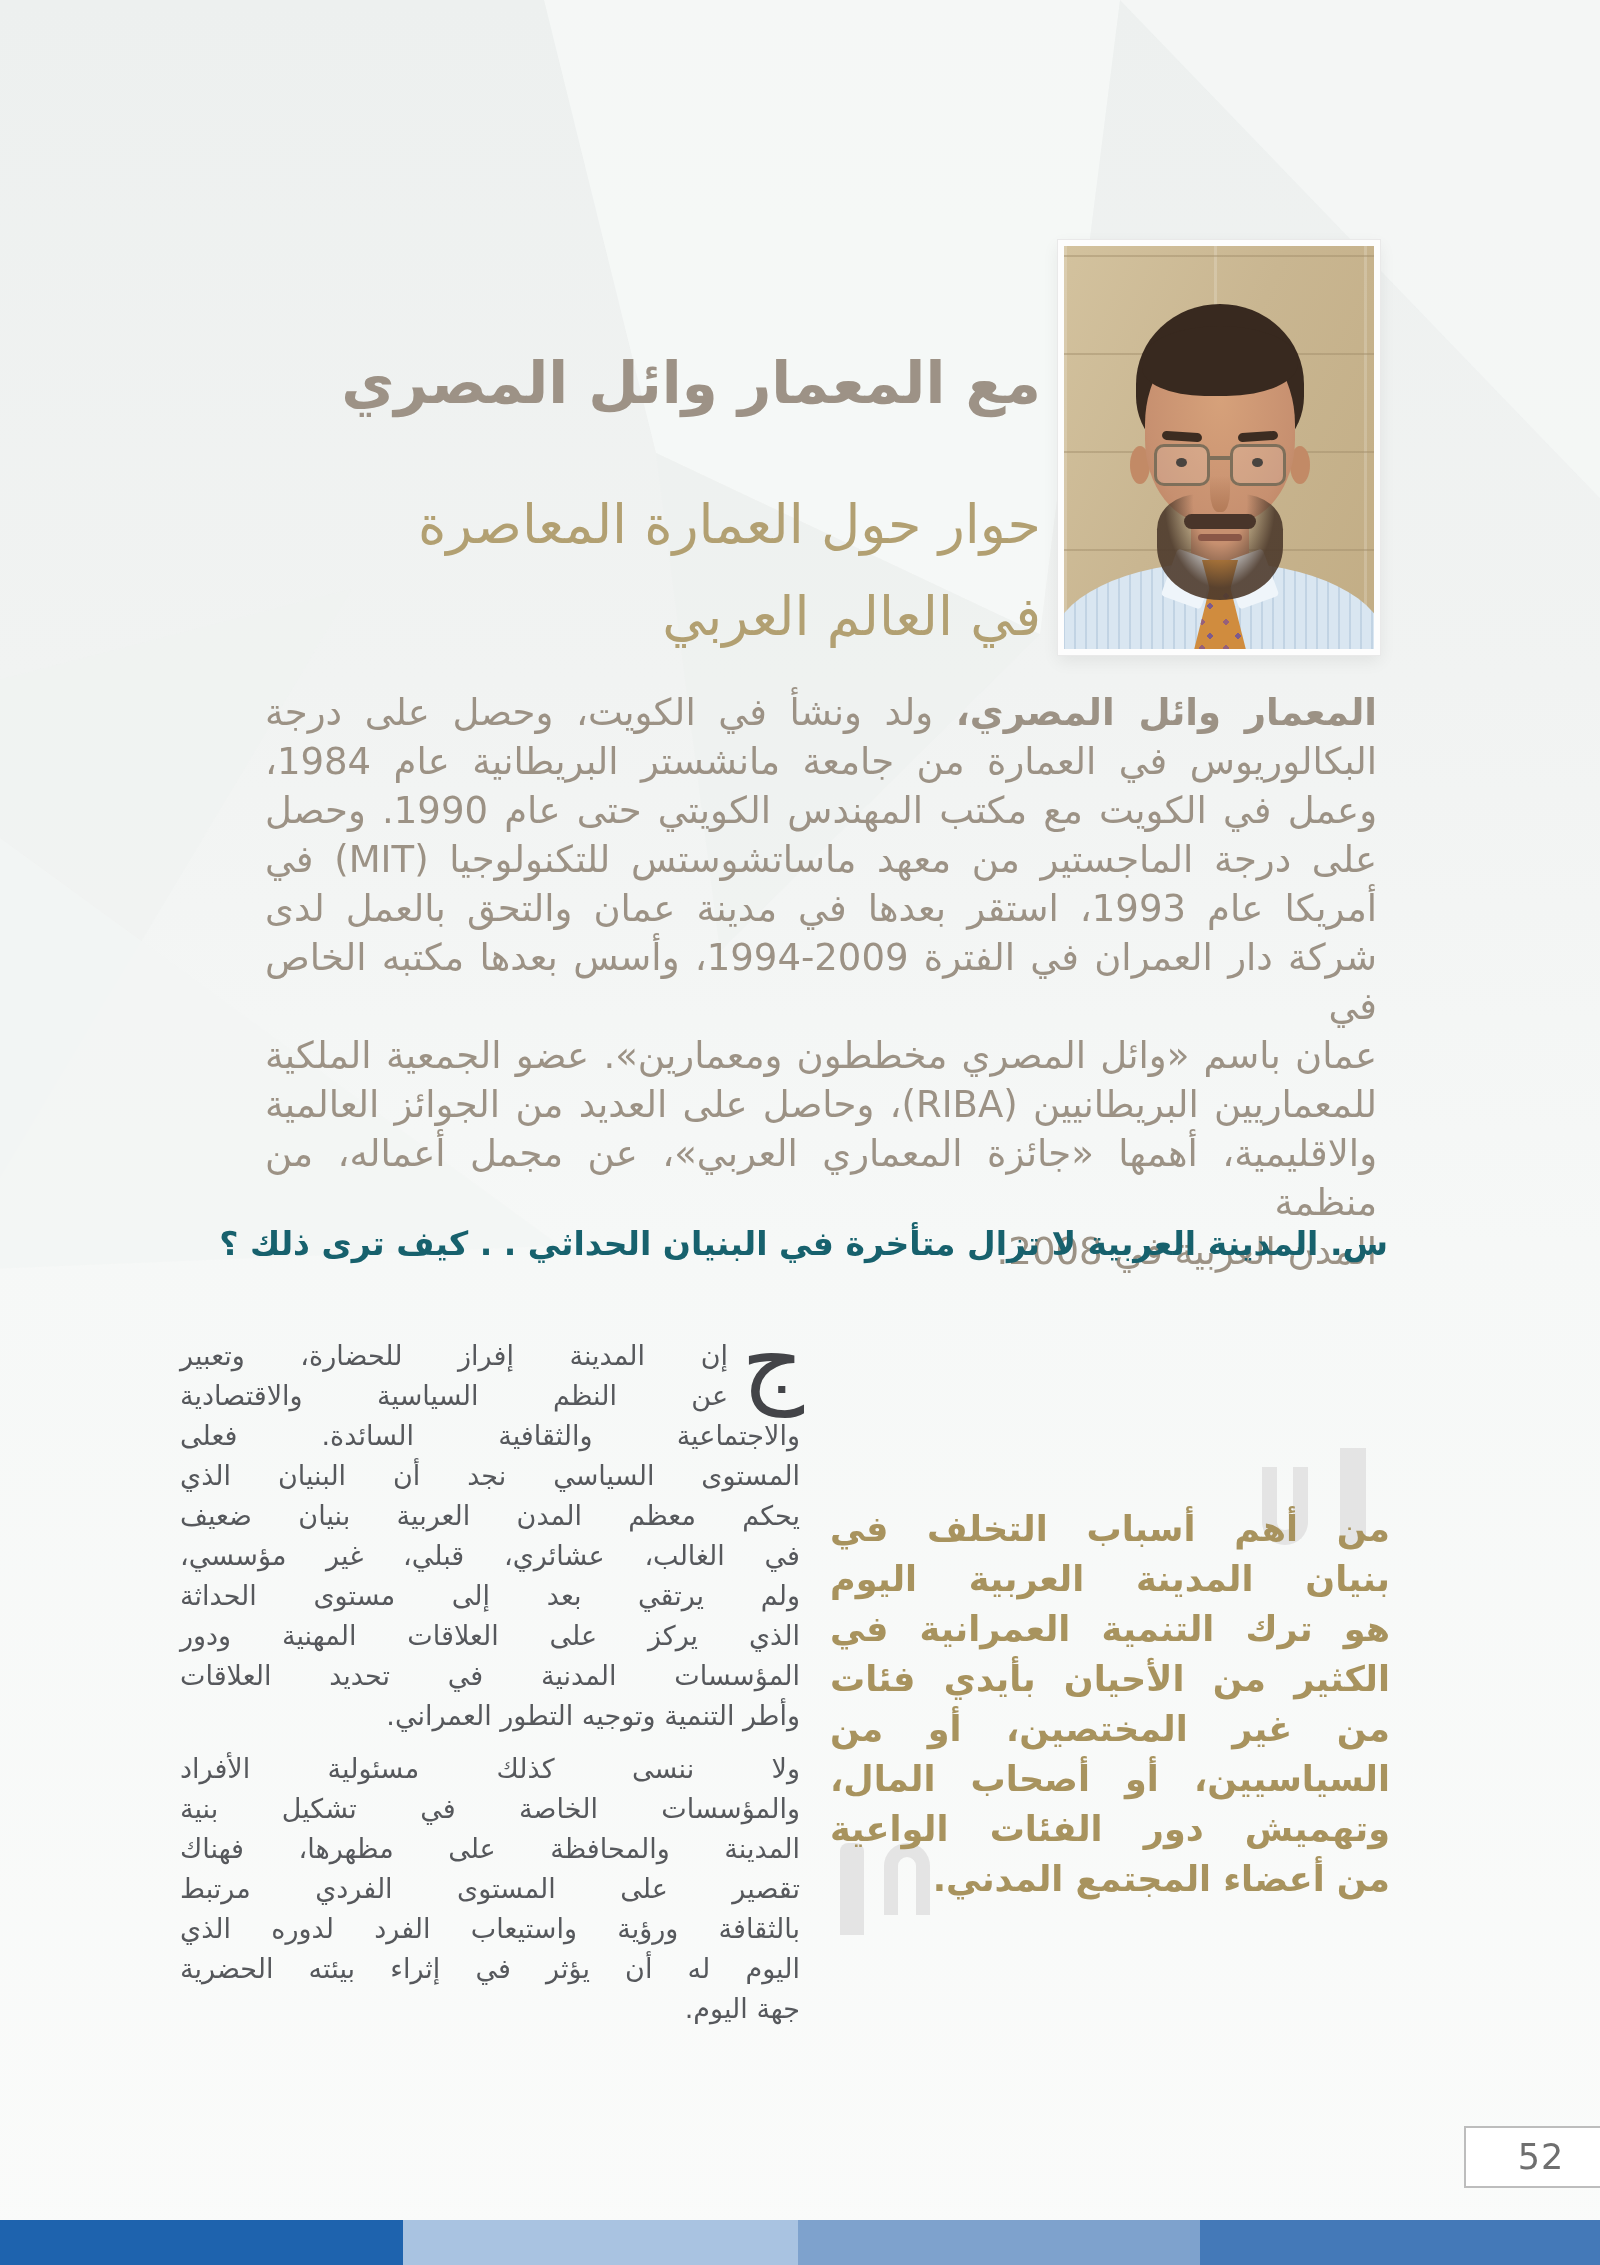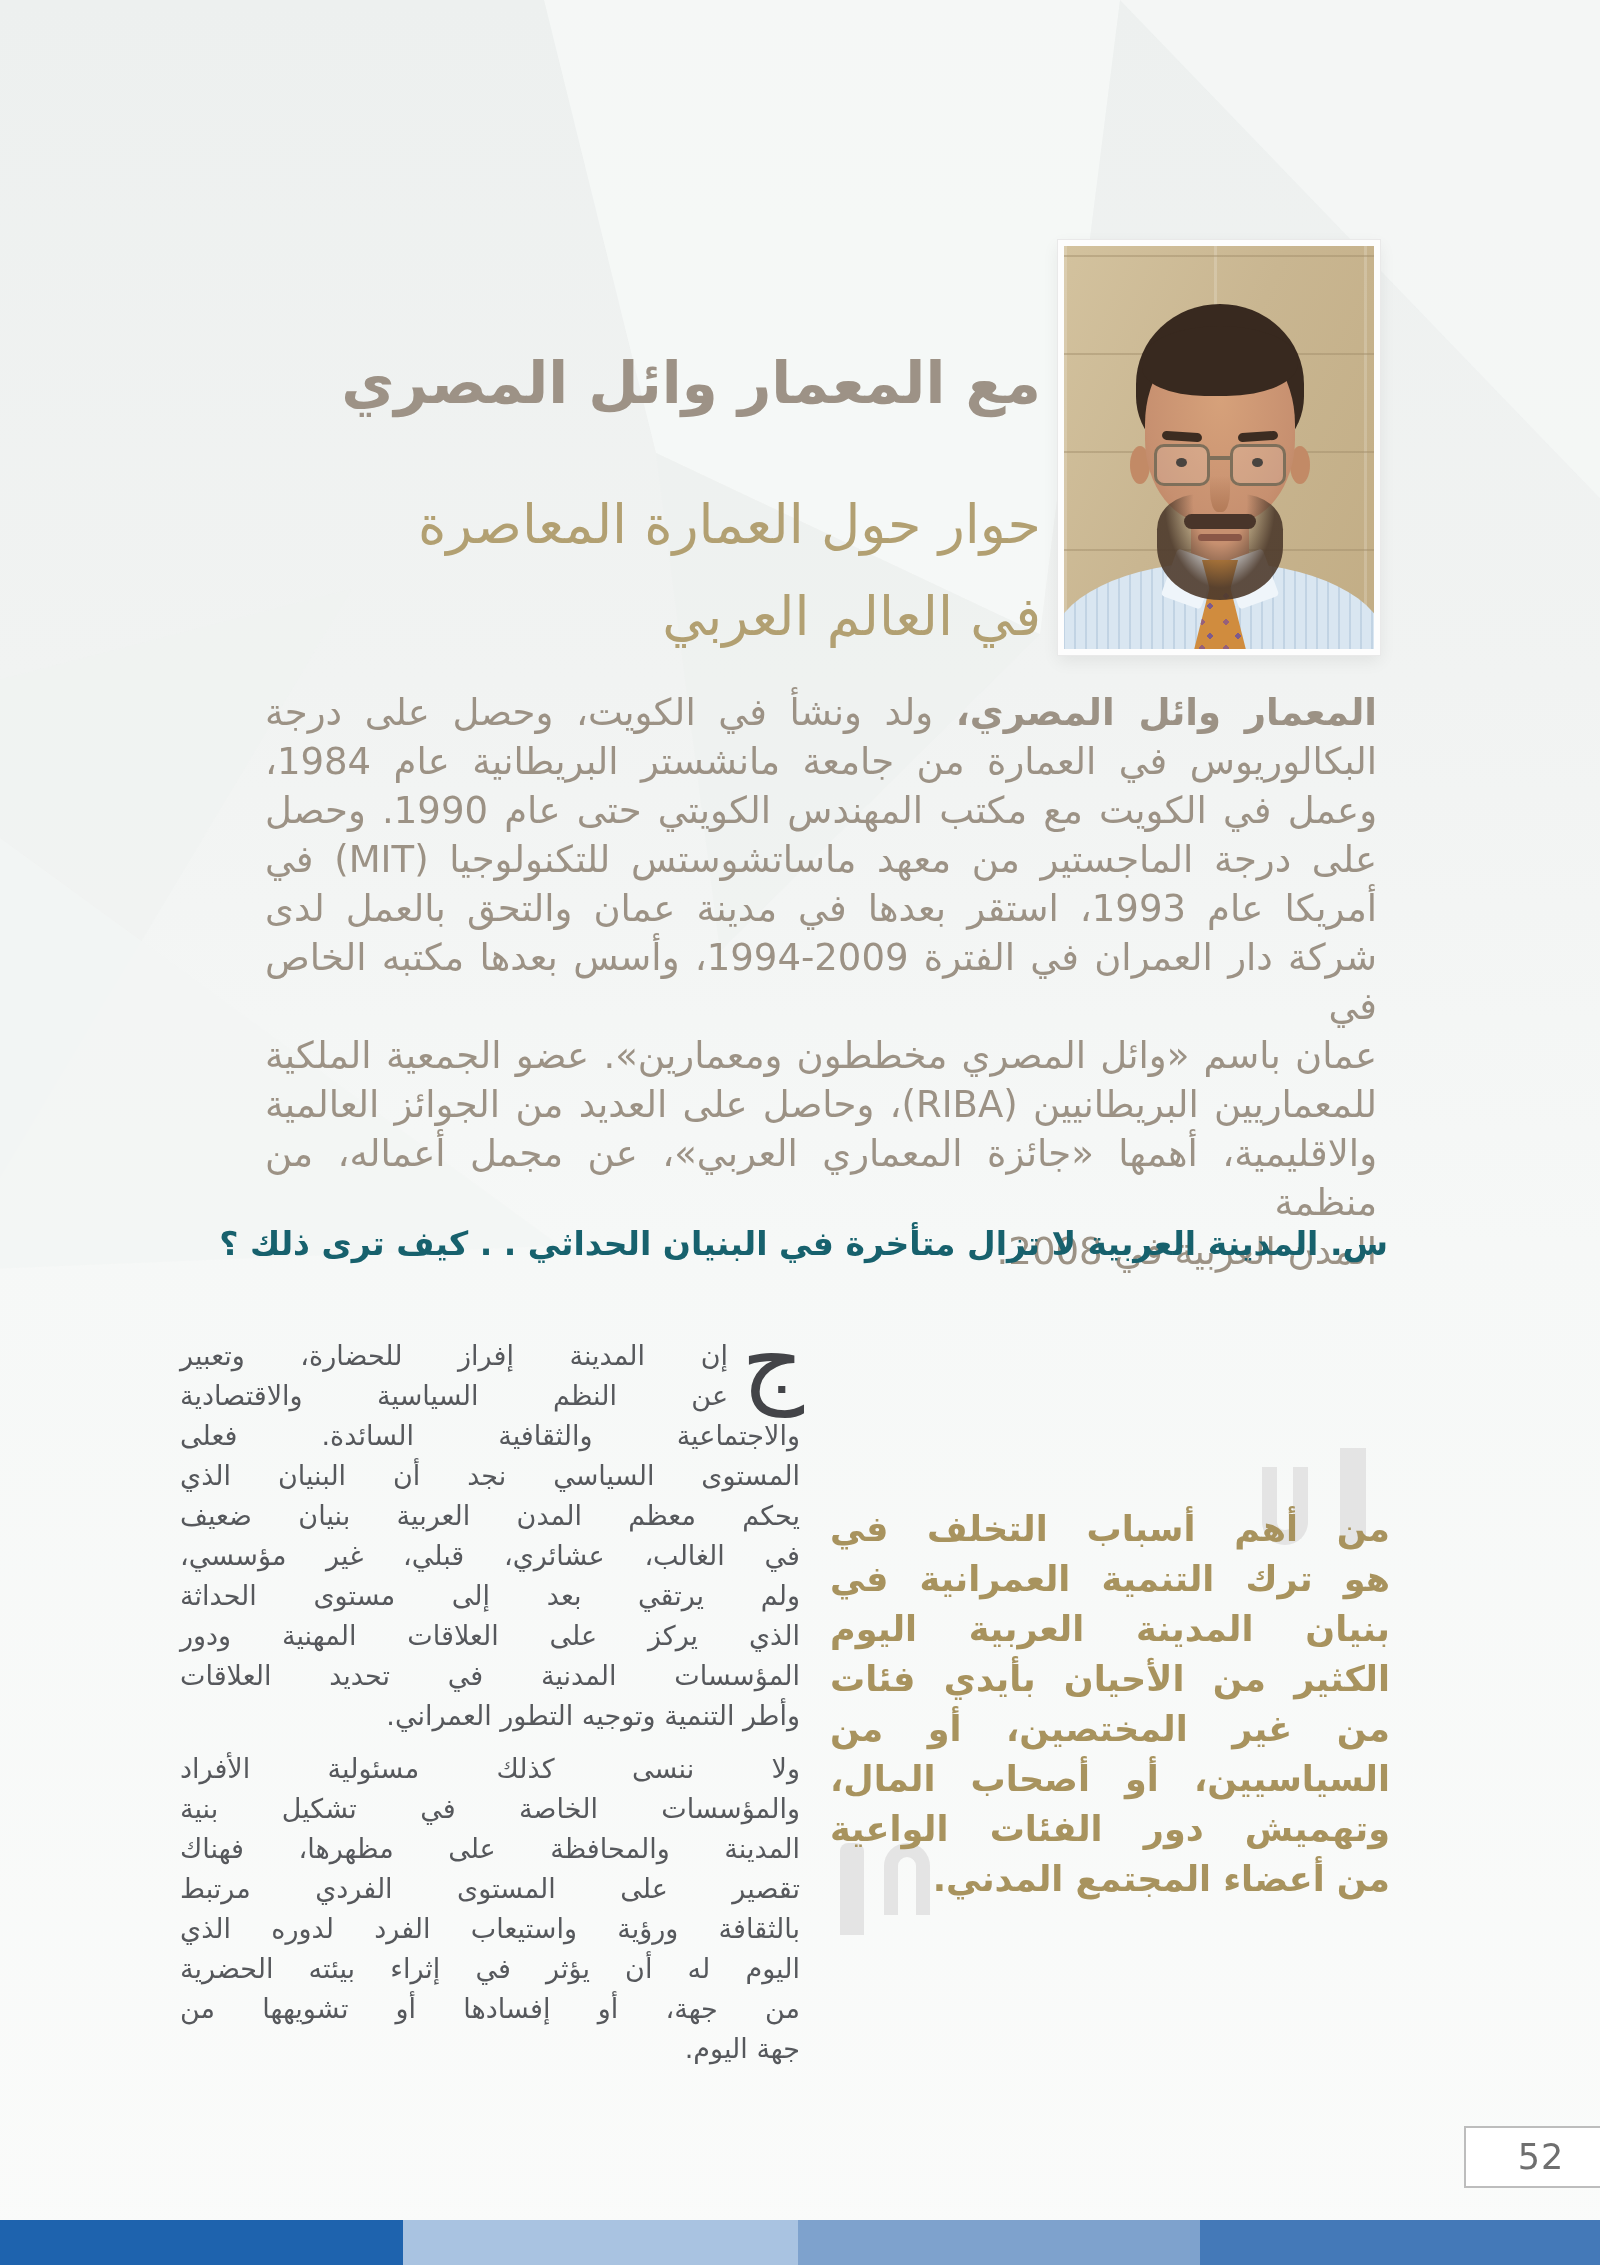--- a/index.html
+++ b/index.html
@@ -167,37 +167,36 @@
     <div class="jline">ولم يرتقي بعد إلى مستوى الحداثة</div>
     <div class="jline">الذي يركز على العلاقات المهنية ودور</div>
     <div class="jline">المؤسسات المدنية في تحديد العلاقات</div>
     <div class="rline">وأطر التنمية وتوجيه التطور العمراني.</div>
     <div class="jline p2">ولا ننسى كذلك مسئولية الأفراد</div>
     <div class="jline">والمؤسسات الخاصة في تشكيل بنية</div>
     <div class="jline">المدينة والمحافظة على مظهرها، فهناك</div>
     <div class="jline">تقصير على المستوى الفردي مرتبط</div>
     <div class="jline">بالثقافة ورؤية واستيعاب الفرد لدوره الذي</div>
     <div class="jline">اليوم له أن يؤثر في إثراء بيئته الحضرية</div>
-    <div class="jline">من جهة، أو إفسادها أو تشويهها من</div>
     <div class="rline">جهة اليوم.</div>
   </div>
 
   <div class="qmark q-open">
     <div class="qm-u"></div>
       <div class="qm-bar"></div>
   </div>
   <div class="qmark q-close">
     <div class="qm-u"></div>
       <div class="qm-bar"></div>
   </div>
 
   <div class="pullquote rtl" style="color: rgb(168, 147, 94);">
     <div class="jline">من أهم أسباب التخلف في</div>
+    <div class="jline">بنيان المدينة العربية اليوم</div>
     <div class="jline">هو ترك التنمية العمرانية في</div>
-    <div class="jline">بنيان المدينة العربية اليوم</div>
     <div class="jline">الكثير من الأحيان بأيدي فئات</div>
     <div class="jline">من غير المختصين، أو من</div>
     <div class="jline">السياسيين، أو أصحاب المال،</div>
     <div class="jline">وتهميش دور الفئات الواعية</div>
     <div class="rline">من أعضاء المجتمع المدني.</div>
   </div>
 
   <div class="pagenum-box">
     <span>52</span>
   </div>

